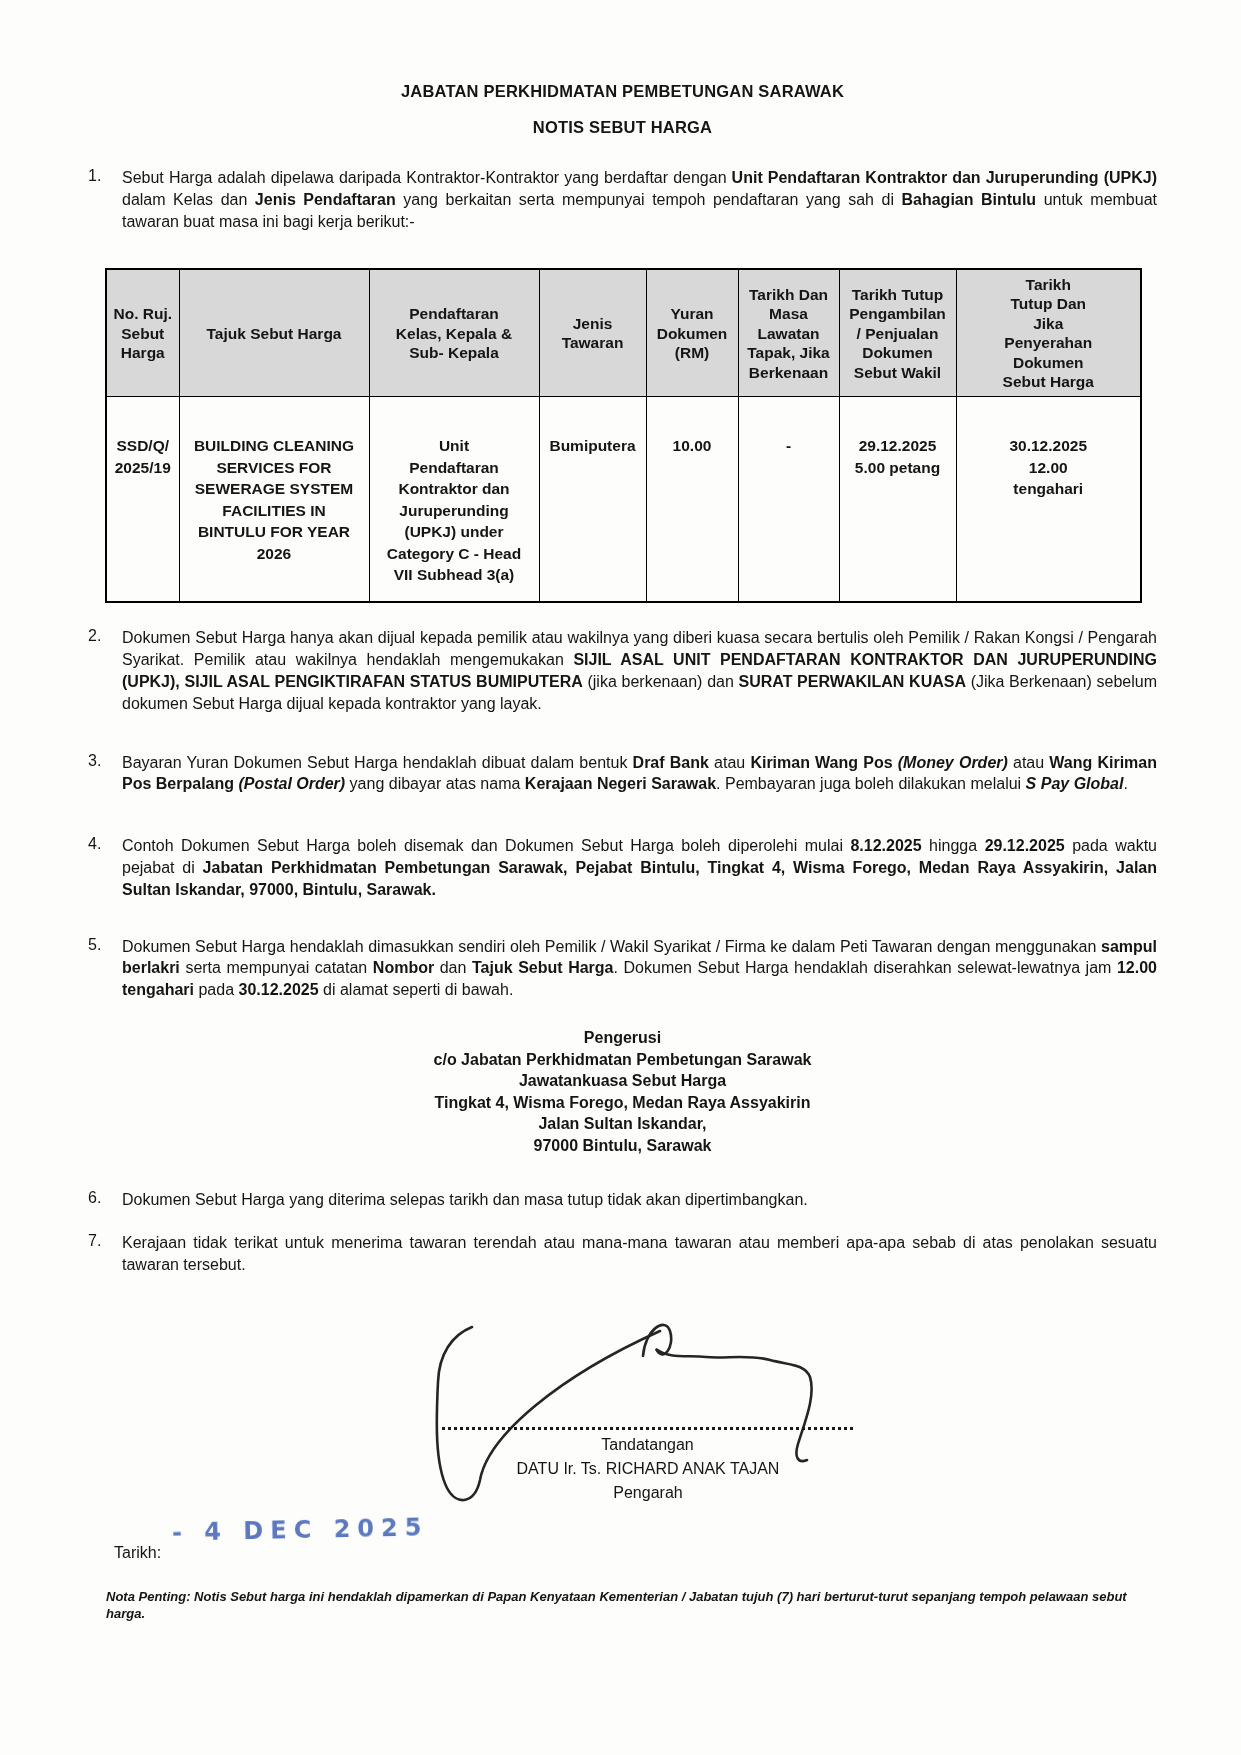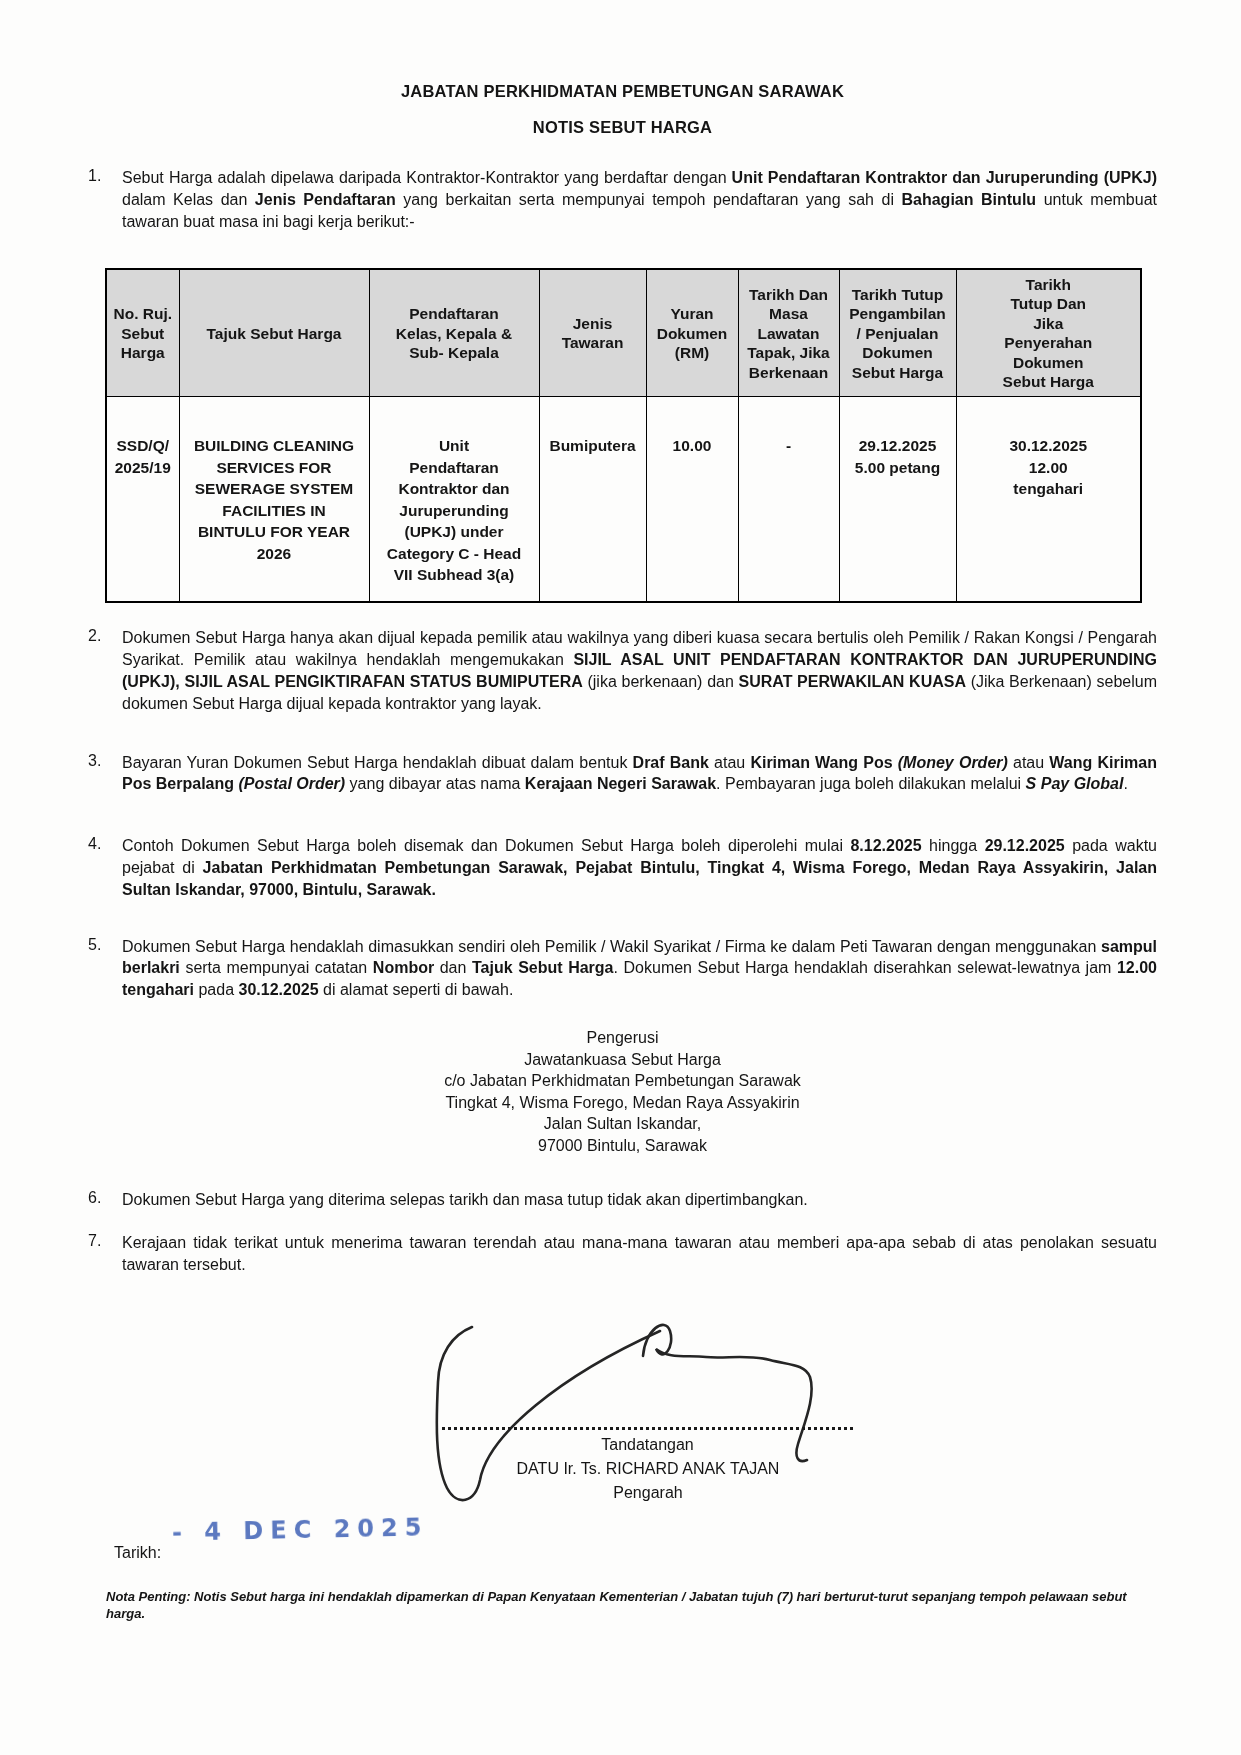--- a/index.html
+++ b/index.html
@@ -42,21 +42,21 @@
     vertical-align:middle;
     line-height:19.5px;
   }
   table.tender td{
     vertical-align:top;
     padding-top:38px;
     height:162px;
     line-height:21.5px;
   }
 
-  .address{ margin-top:26px; text-align:center; font-weight:normal; font-size:16px; line-height:21.6px; }
+  .address{ margin-top:26px; text-align:center; font-weight:bold; font-size:16px; line-height:21.6px; }
 
   .sig-block{ position:relative; height:200px; margin-top:44px; }
   .sig-svg{ position:absolute; left:330px; top:-6px; }
   .sig-dotline{ position:absolute; left:354px; top:107px; width:411px; height:0;
     border-top:3px dotted #1a1a1a; }
   .sig-caption{ position:absolute; left:354px; top:116px; width:411px; text-align:center; font-size:16px; }
   .sig-name{ position:absolute; left:310px; top:140px; width:500px; text-align:center; font-size:16px; }
   .sig-role{ position:absolute; left:310px; top:164px; width:500px; text-align:center; font-size:16px; }
 
   .date-row{ position:relative; height:58px; margin-top:0; }
@@ -111,21 +111,21 @@
 (RM)</th>
       <th>Tarikh Dan
 Masa
 Lawatan
 Tapak, Jika
 Berkenaan</th>
       <th>Tarikh Tutup
 Pengambilan
 / Penjualan
 Dokumen
-Sebut Harga</th>
+Sebut Wakil</th>
       <th>Tarikh
 Tutup Dan
 Jika
 Penyerahan
 Dokumen
 Sebut Harga</th>
     </tr>
     <tr>
       <td>SSD/Q/
 2025/19</td>
@@ -169,22 +169,22 @@
     <span class="body"><span>Contoh Dokumen Sebut Harga boleh disemak dan Dokumen Sebut Harga boleh diperolehi mulai </span><span style="font-weight: bold;">8.12.2025</span><span> hingga </span><span style="font-weight: bold;">29.12.2025</span><span> pada waktu pejabat di </span><span style="font-weight: bold;">Jabatan Perkhidmatan Pembetungan Sarawak, Pejabat Bintulu, Tingkat 4, Wisma Forego, Medan Raya Assyakirin, Jalan Sultan Iskandar, 97000, Bintulu, Sarawak.</span></span>
   </div>
 
   <div class="item" style="margin-top:35px">
     <span class="num">5.</span>
     <span class="body"><span>Dokumen Sebut Harga hendaklah dimasukkan sendiri oleh Pemilik / Wakil Syarikat / Firma ke dalam Peti Tawaran dengan menggunakan </span><span style="font-weight: bold;">sampul berlakri</span><span> serta mempunyai catatan </span><span style="font-weight: bold;">Nombor</span><span> dan </span><span style="font-weight: bold;">Tajuk Sebut Harga</span><span>. Dokumen Sebut Harga hendaklah diserahkan selewat-lewatnya jam </span><span style="font-weight: bold;">12.00 tengahari</span><span> pada </span><span style="font-weight: bold;">30.12.2025</span><span> di alamat seperti di bawah.</span></span>
   </div>
 
   <div class="address">
     <div>Pengerusi</div>
+    <div>c/o Jabatan Perkhidmatan Pembetungan Sarawak</div>
     <div>Jawatankuasa Sebut Harga</div>
-    <div>c/o Jabatan Perkhidmatan Pembetungan Sarawak</div>
     <div>Tingkat 4, Wisma Forego, Medan Raya Assyakirin</div>
     <div>Jalan Sultan Iskandar,</div>
     <div>97000 Bintulu, Sarawak</div>
   </div>
 
   <div class="item" style="margin-top:32px">
     <span class="num">6.</span>
     <span class="body" style="text-align:left"><span>Dokumen Sebut Harga yang diterima selepas tarikh dan masa tutup tidak akan dipertimbangkan.</span></span>
   </div>
 

